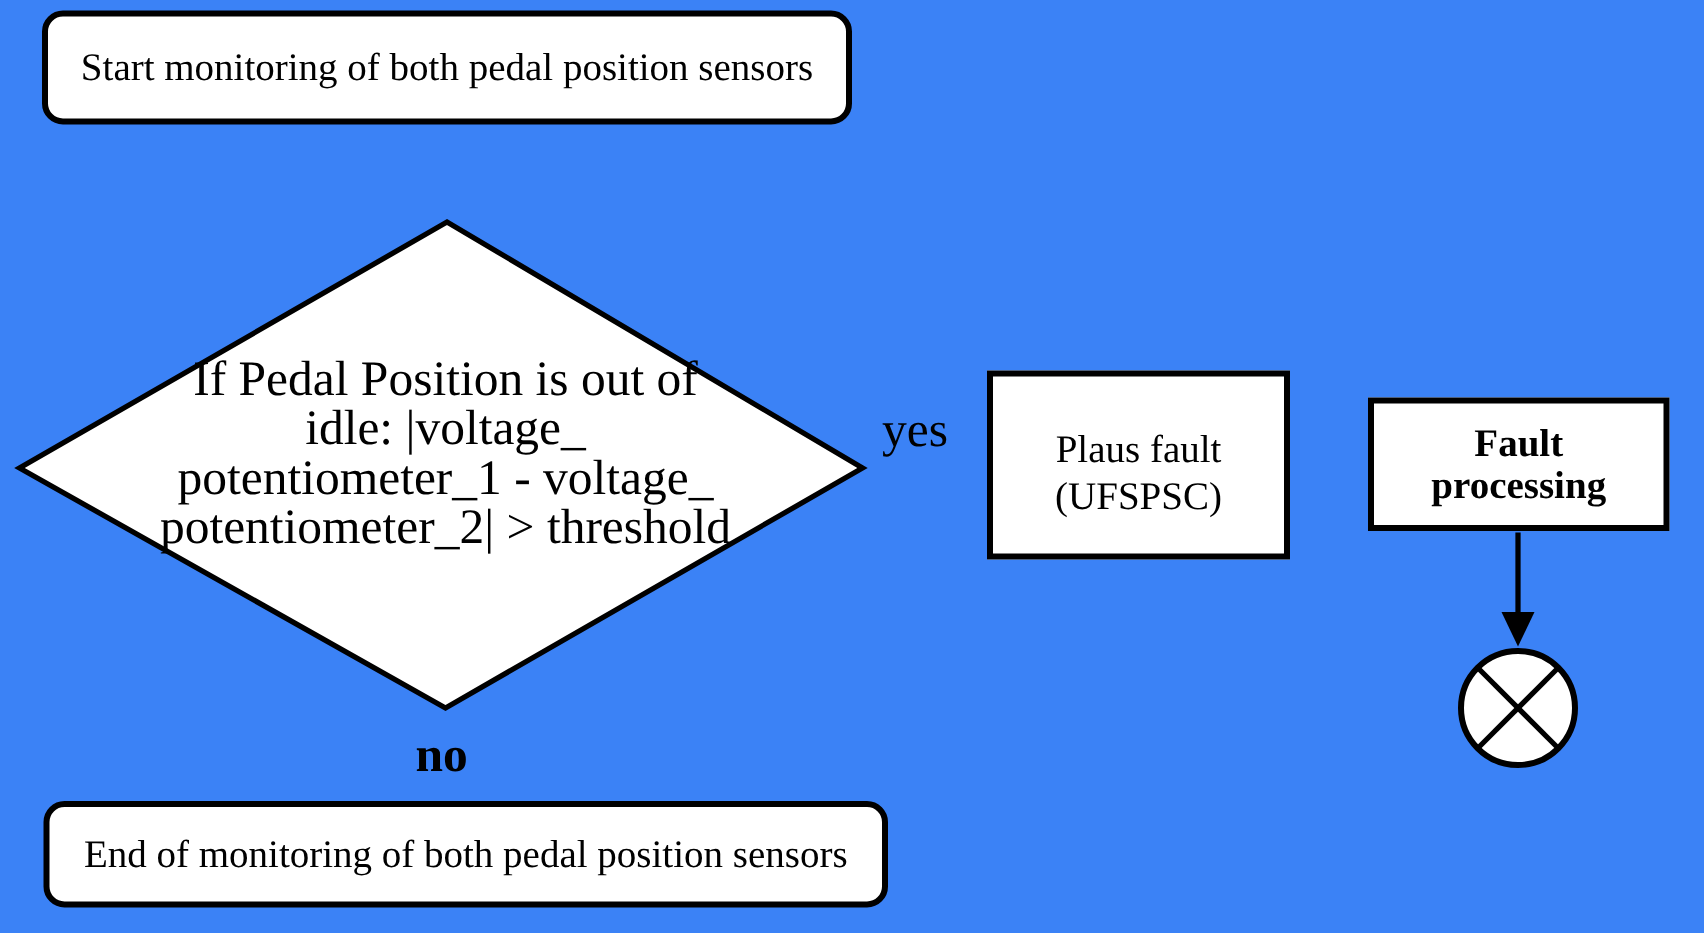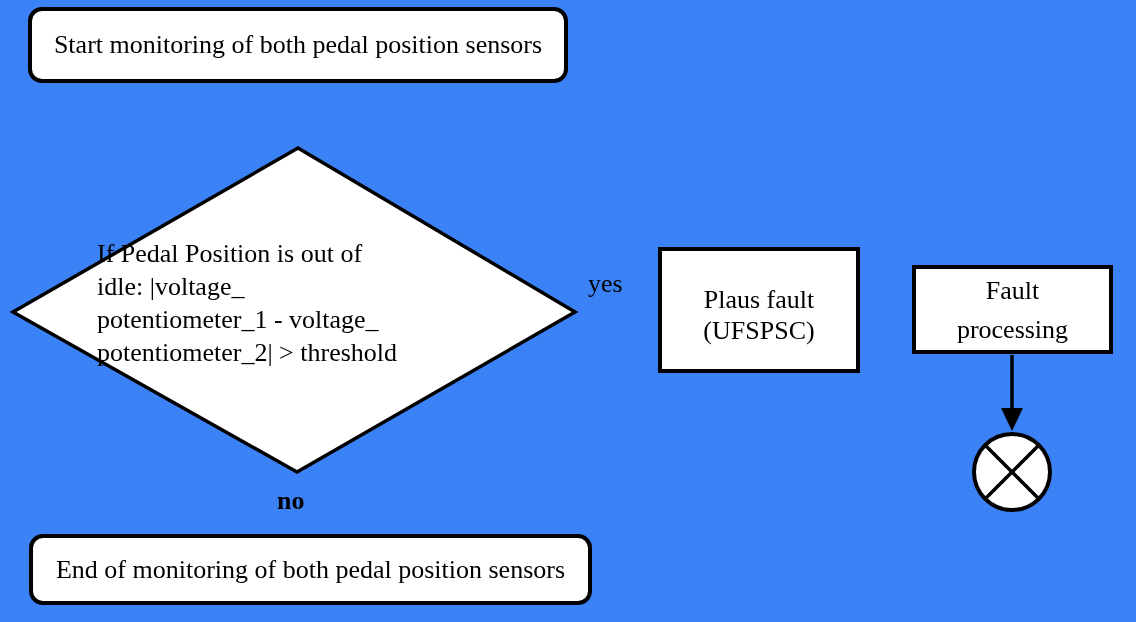--- a/index.html
+++ b/index.html
@@ -26,30 +26,30 @@
     align-items: center;
     justify-content: center;
     text-align: center;
     font-size: 26px;
     line-height: 1.15;
     white-space: pre-line;
   }
   .rounded { border-radius: 14px; }
   .label {
     position: absolute;
-    font-size: 26px;
+    font-size: 33px;
     color: #000000;
     white-space: pre-line;
-    text-align: left;
+    text-align: center;
   }
   #start-node  { left: 28px;  top: 7px;   width: 540px; height: 76px; white-space: nowrap; }
   #end-node    { left: 29px;  top: 534px; width: 563px; height: 71px; white-space: nowrap; }
   #plaus-node  { left: 658px; top: 247px; width: 202px; height: 126px;
                  align-items: center; padding-top: 10px; line-height: 31px; }
-  #fault-node  { left: 912px; top: 265px; width: 201px; height: 89px; line-height: 39px; }
+  #fault-node  { left: 912px; top: 265px; width: 201px; height: 89px; line-height: 28px; font-weight: bold; }
   #decision-text { left: 97px; top: 237px; width: 400px; line-height: 33px; }
   #yes-label   { left: 588px; top: 269px; }
   #no-label    { left: 277px; top: 486px; font-weight: bold; }
 </style>
 </head>
 <body>
 
 <div id="canvas">
 
   <svg id="shape-layer" viewBox="0 0 1136 622" xmlns="http://www.w3.org/2000/svg">

